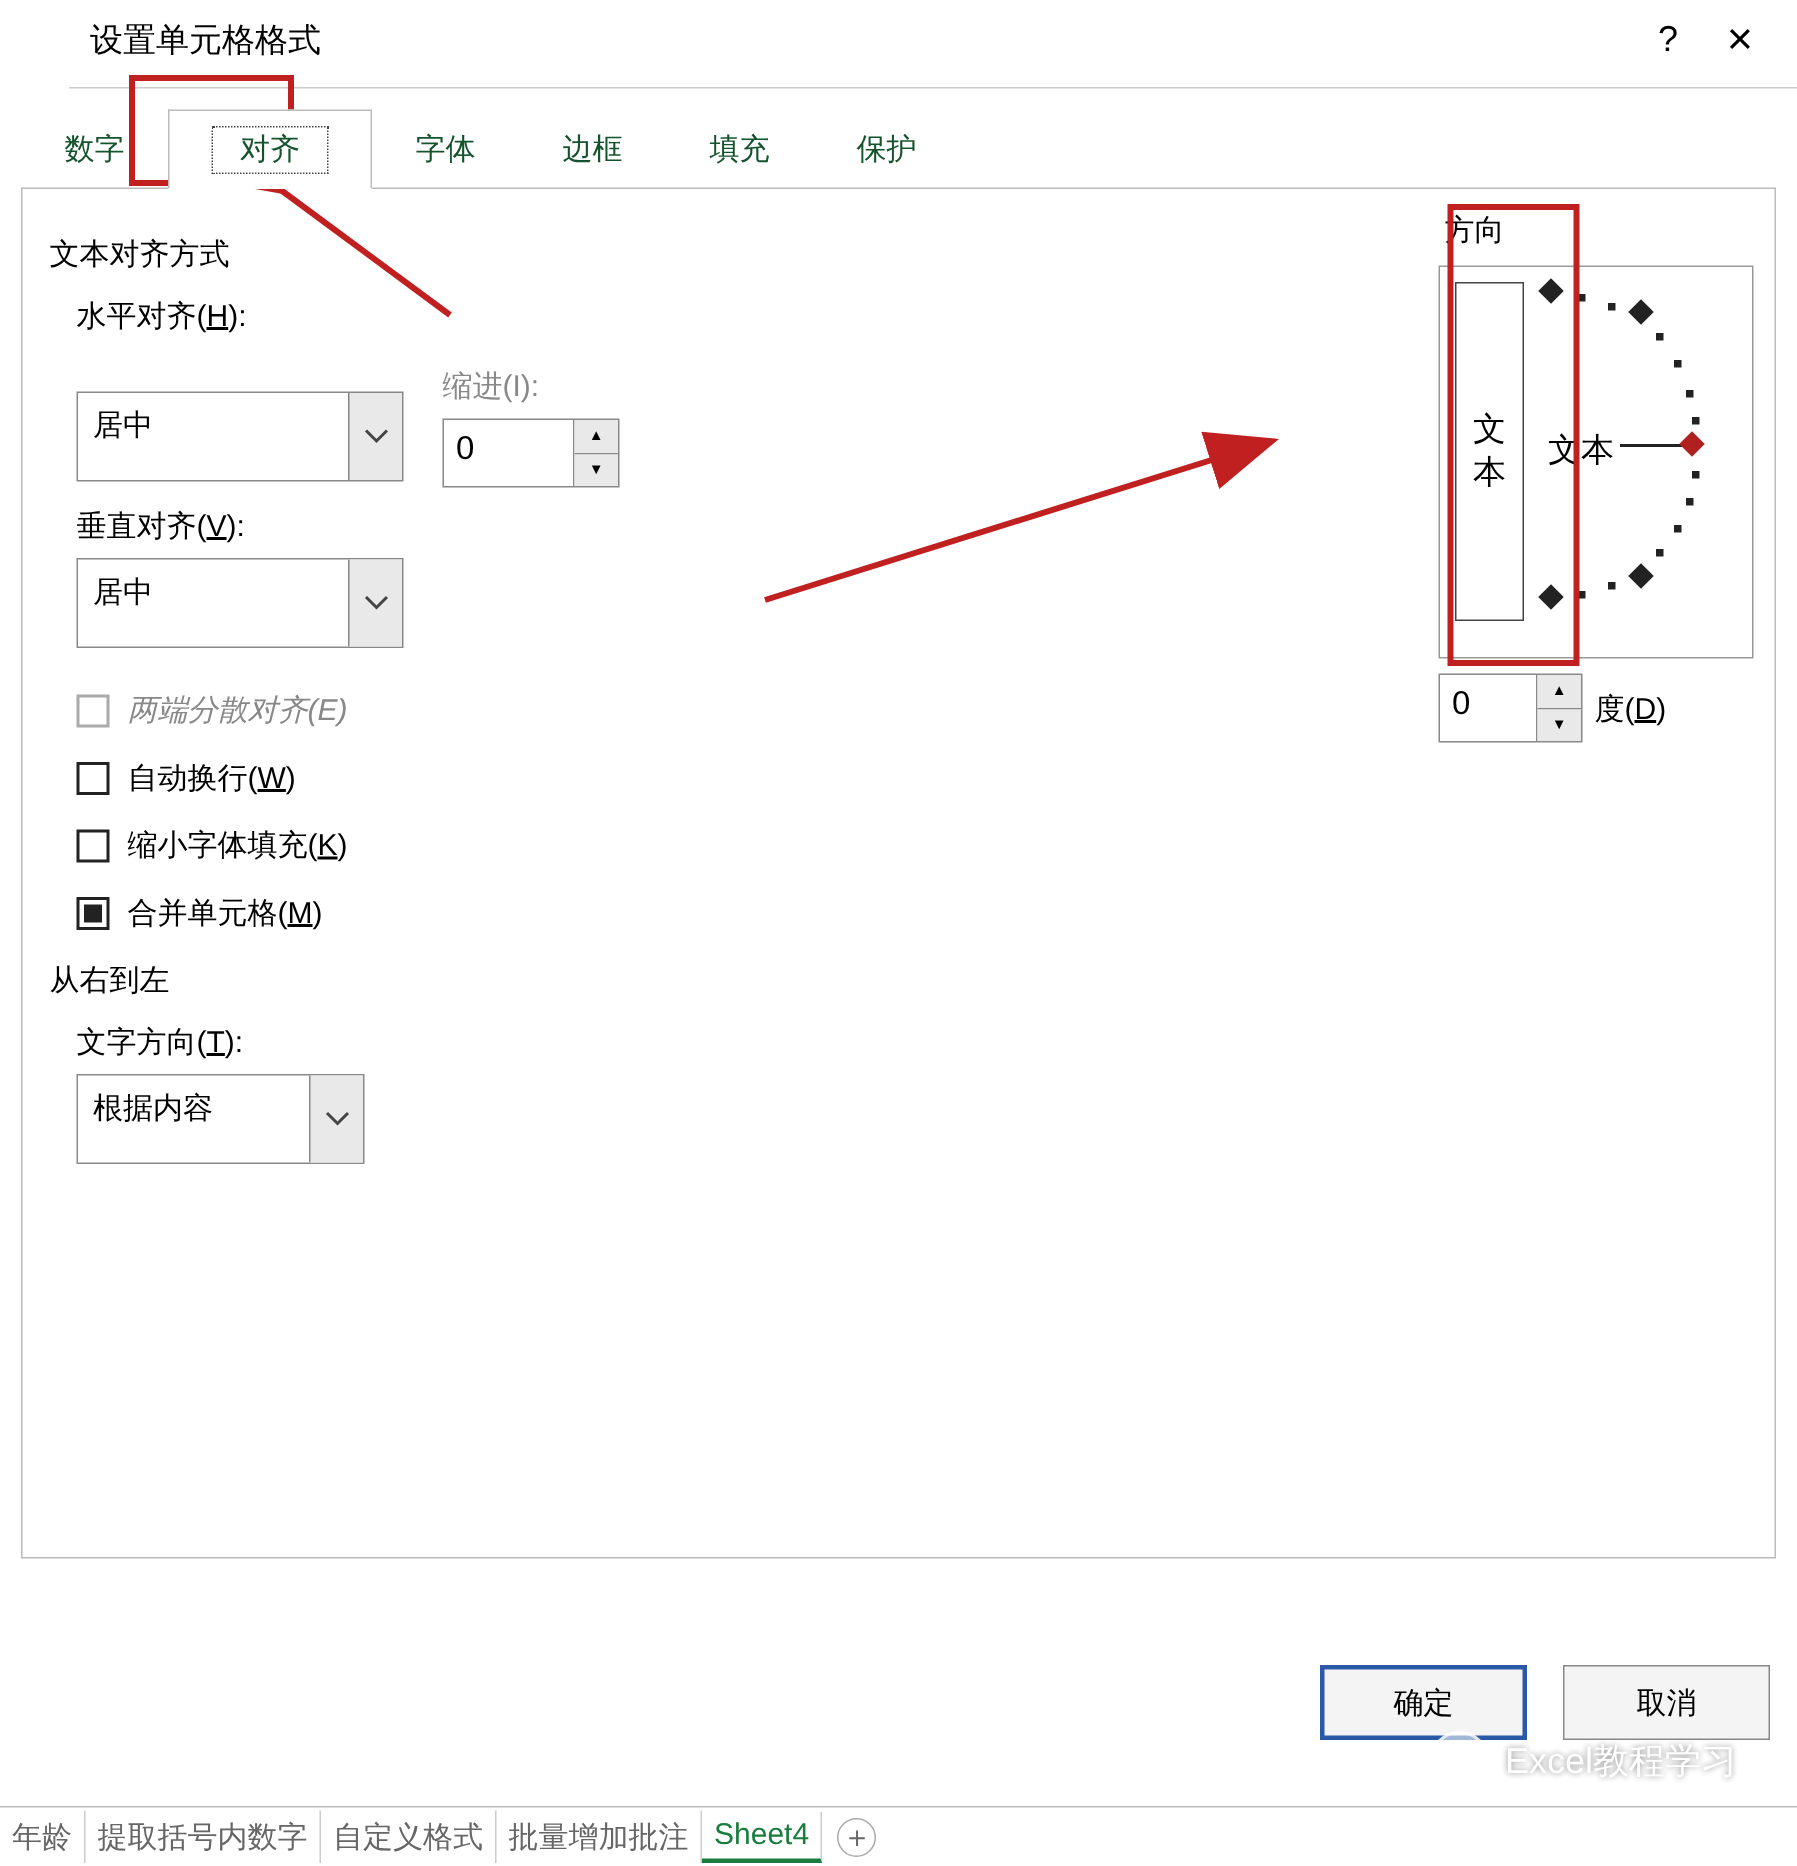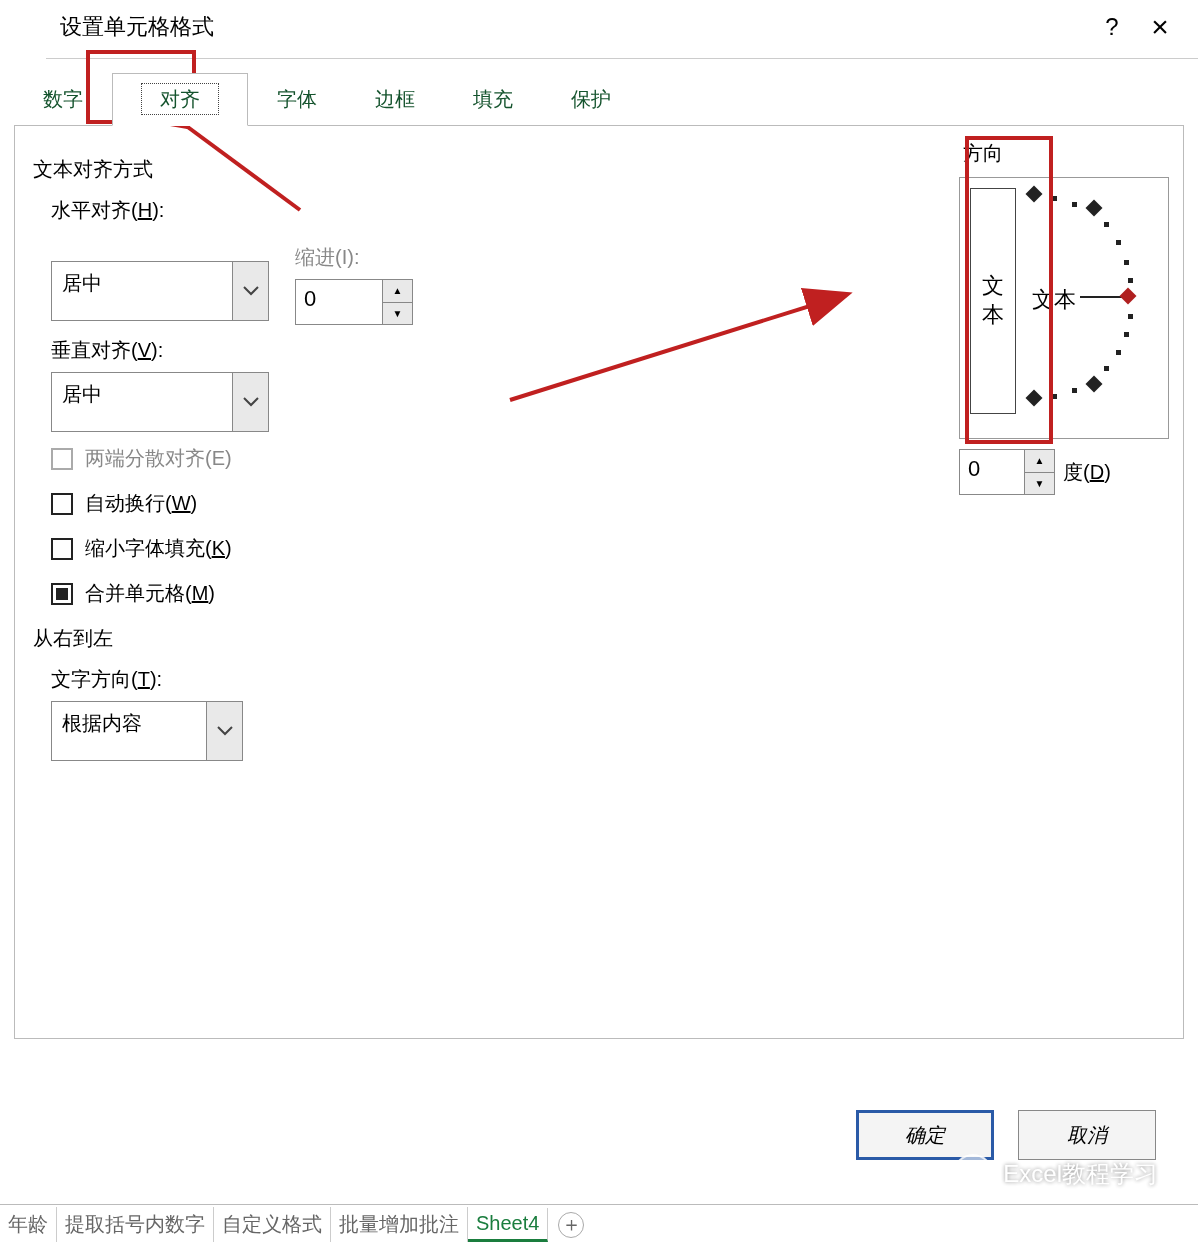--- a/index.html
+++ b/index.html
@@ -177,24 +177,23 @@
   .degree-row {
     display: flex;
     align-items: center;
     gap: 8px;
     margin-top: 10px;
   }
   
   .btn-row {
     position: absolute;
     bottom: 84px;
-    right: 42px;
+    right: 18px;
     display: flex;
     gap: 24px;
-    font-style: italic;
   }
   .dlg-btn {
     width: 138px;
     height: 50px;
     border: 1px solid #888;
     background: #f4f4f4;
     display: flex;
     align-items: center;
     justify-content: center;
     font-size: 20px;
@@ -291,21 +290,21 @@
     </span>
     <div class="combo">
       <div class="val">居中</div>
       <div class="drop">
           <svg viewBox="0 0 16 10">
             <path d="M1 1 L8 8 L15 1" stroke="#444" stroke-width="2" fill="none"></path>
           </svg>
         </div>
     </div>
 
-    <div class="cb-row" style="margin-top:13px;">
+    <div class="cb-row" style="margin-top:28px;font-style:italic;">
       <div class="checkbox disabled"></div>
       <span class="disabled-text">两端分散对齐(E)</span>
     </div>
   </div>
 
   <div class="indent">
     <div class="cb-row">
       <div class="checkbox"></div>
       <span>
         <span>自动换行(</span><span class="u">W</span><span>)</span>

